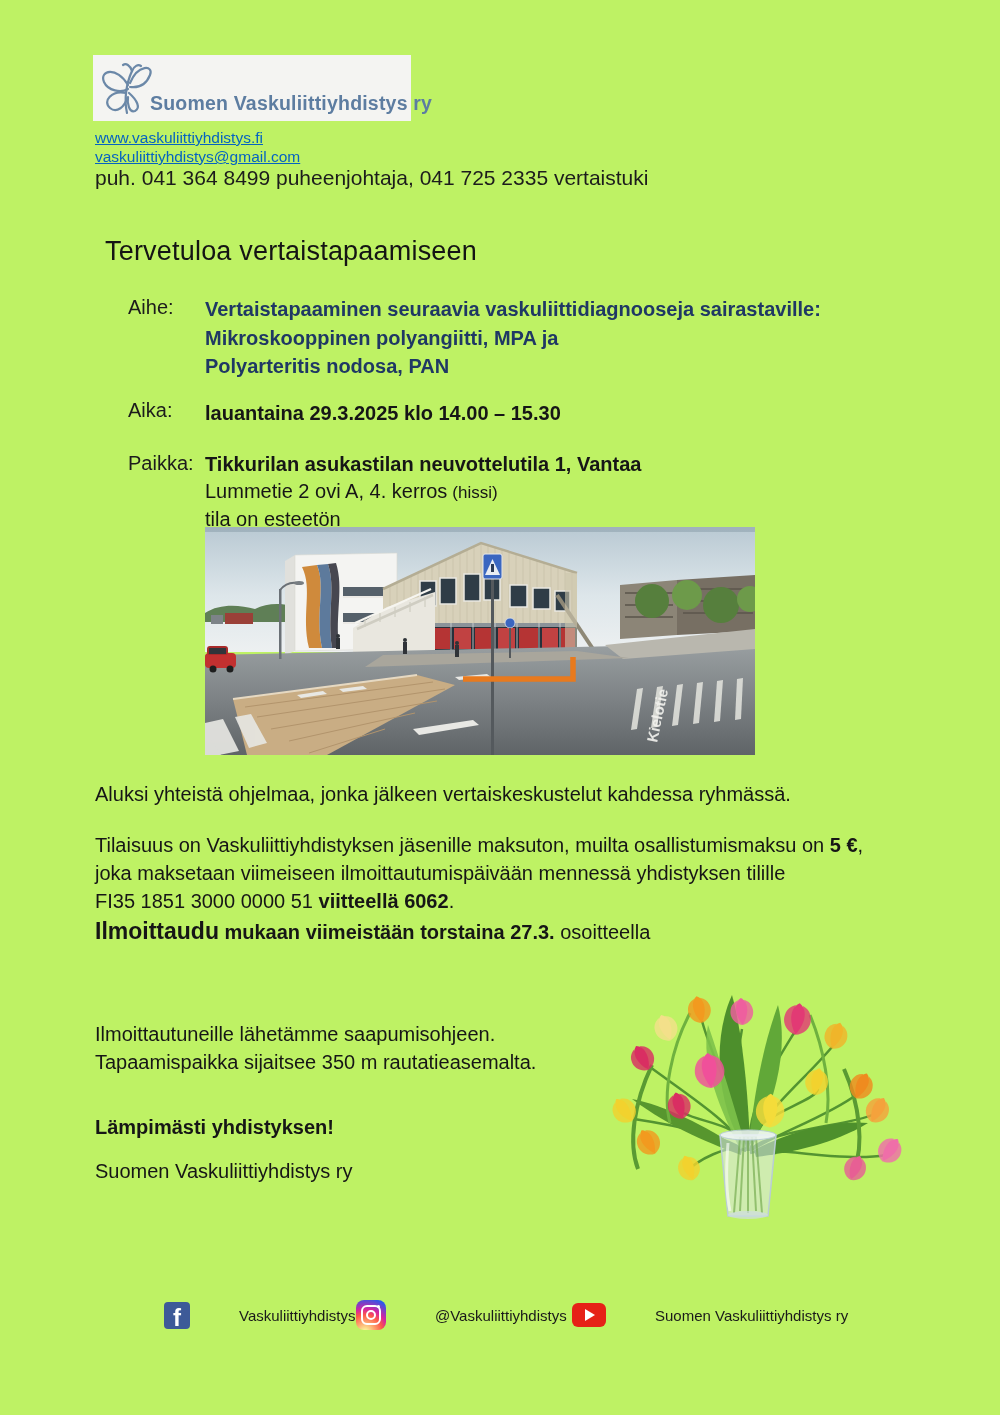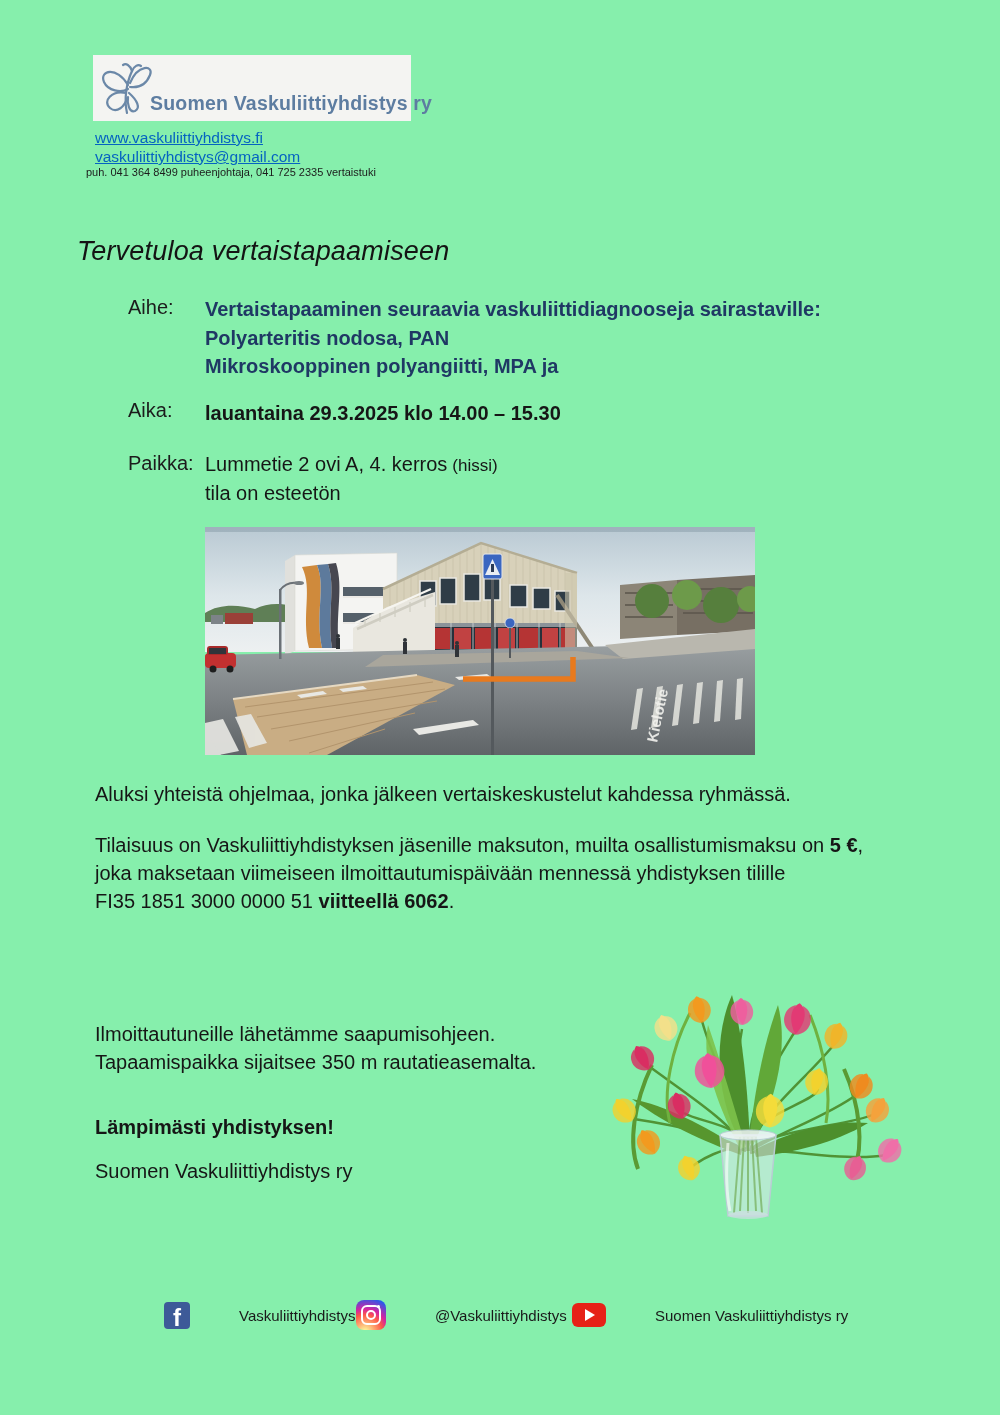--- a/index.html
+++ b/index.html
@@ -1,29 +1,29 @@
 <!DOCTYPE html>
 <html><head>
 <meta charset="utf-8">
 <style>
   html,body{margin:0;padding:0;background:#e9e9e9;}
   .page{
-    position:relative;width:1000px;height:1415px;margin:0 auto;background:#86efac;
+    position:relative;width:1000px;height:1415px;margin:0 auto;background:#bef264;
     font-family:"Liberation Sans","DejaVu Sans",sans-serif;color:#161616;overflow:hidden;
   }
   .abs{position:absolute;}
   .t20{font-size:20px;line-height:28px;}
   .bold{font-weight:700;text-align:right;}
   .link{color:#0563c1;text-decoration:underline;cursor:pointer;}
   .small-link{font-size:15.5px;line-height:19px;}
   
   .logo-bg{left:93px;top:55px;width:318px;height:66px;background:#f4f4f2;}
   .org-name{left:150px;top:92px;font-size:19.5px;font-weight:700;color:#5d7da1;letter-spacing:.2px;}
-  .phone-line{left:86px;top:166px;font-size:11px;color:#1c1c1c;}
-  .page-title{left:77px;top:236px;font-size:27px;color:#141414;letter-spacing:.2px;font-style:italic;}
+  .phone-line{left:95px;top:166px;font-size:21px;color:#1c1c1c;}
+  .page-title{left:105px;top:236px;font-size:27px;color:#141414;letter-spacing:.2px;}
   
   .lbl{font-size:20px;color:#1c1c1c;margin-left:33px;}
   .aihe-value{left:205px;top:295px;width:720px;font-size:20px;line-height:28.5px;font-weight:700;color:#1f3864;}
   .paikka-value{left:205px;top:451px;font-size:20px;line-height:26.5px;}
   .hissi{font-size:17px;margin-left:5px;}
   
   .photo{left:205px;top:527px;width:550px;height:228px;}
   
   .para1{left:95px;top:780px;text-align:right;}
   .para2{left:95px;top:831px;width:830px;}
@@ -68,29 +68,30 @@
   <div class="abs org-name">Suomen Vaskuliittiyhdistys ry</div>
   <a class="abs link small-link" style="left:95px;top:128px">www.vaskuliittiyhdistys.fi</a>
   <a class="abs link small-link" style="left:95px;top:147px">vaskuliittiyhdistys@gmail.com</a>
   <div class="abs phone-line">puh. 041 364 8499 puheenjohtaja, 041 725 2335 vertaistuki</div>
 
   <h1 class="abs page-title" style="margin:0;font-weight:400">Tervetuloa vertaistapaamiseen</h1>
 
   <div class="abs lbl" style="left:95px;top:296px">Aihe:</div>
   <div class="abs aihe-value">
     <div>Vertaistapaaminen seuraavia vaskuliittidiagnooseja sairastaville:</div>
+    <div>Mikroskooppinen polyangiitti, MPA ja</div>
     <div>Polyarteritis nodosa, PAN</div>
-    <div>Mikroskooppinen polyangiitti, MPA ja</div>
   </div>
 
   <div class="abs lbl" style="left:95px;top:399px">Aika:</div>
   <div class="abs t20 bold" style="left:205px;top:399px">lauantaina 29.3.2025 klo 14.00 – 15.30</div>
 
   <div class="abs lbl" style="left:95px;top:452px">Paikka:</div>
   <div class="abs paikka-value">
+    <div class="bold">Tikkurilan asukastilan neuvottelutila 1, Vantaa</div>
     <div><span>Lummetie 2 ovi A, 4. kerros</span><span class="hissi">(hissi)</span></div>
     <div>tila on esteetön</div>
   </div>
 
   <svg class="abs photo" viewBox="0 0 550 228" preserveAspectRatio="none">
     <defs>
       <linearGradient id="sky" x1="0" y1="0" x2="0" y2="1">
         <stop offset="0" stop-color="#b9c9d3"></stop>
           <stop offset="0.55" stop-color="#dde6ea"></stop>
           <stop offset="1" stop-color="#edf0f1"></stop>
@@ -253,20 +254,23 @@
   </svg>
 
   <div class="abs t20 para1">Aluksi yhteistä ohjelmaa, jonka jälkeen vertaiskeskustelut kahdessa ryhmässä.</div>
 
   <div class="abs t20 para2">
     <div><span>Tilaisuus on Vaskuliittiyhdistyksen jäsenille maksuton, muilta osallistumismaksu on </span><span class="bold">5 €</span><span>,</span></div>
     <div>joka maksetaan viimeiseen ilmoittautumispäivään mennessä yhdistyksen tilille</div>
     <div><span>FI35 1851 3000 0000 51 </span><span class="bold">viitteellä 6062</span><span>.</span></div>
   </div>
 
+  <div class="abs t20 signup1">
+    <span class="signup-big">Ilmoittaudu</span><span class="bold"> mukaan viimeistään torstaina 27.3.</span><span> osoitteella</span>
+  </div>
 
   <div class="abs t20 closing">
     <div>Ilmoittautuneille lähetämme saapumisohjeen.</div>
     <div>Tapaamispaikka sijaitsee 350 m rautatieasemalta.</div>
   </div>
   <div class="abs t20 warm">Lämpimästi yhdistyksen!</div>
   <div class="abs t20 signature">Suomen Vaskuliittiyhdistys ry</div>
 
   <svg class="abs bouquet" viewBox="0 0 314 252">
     <defs>

